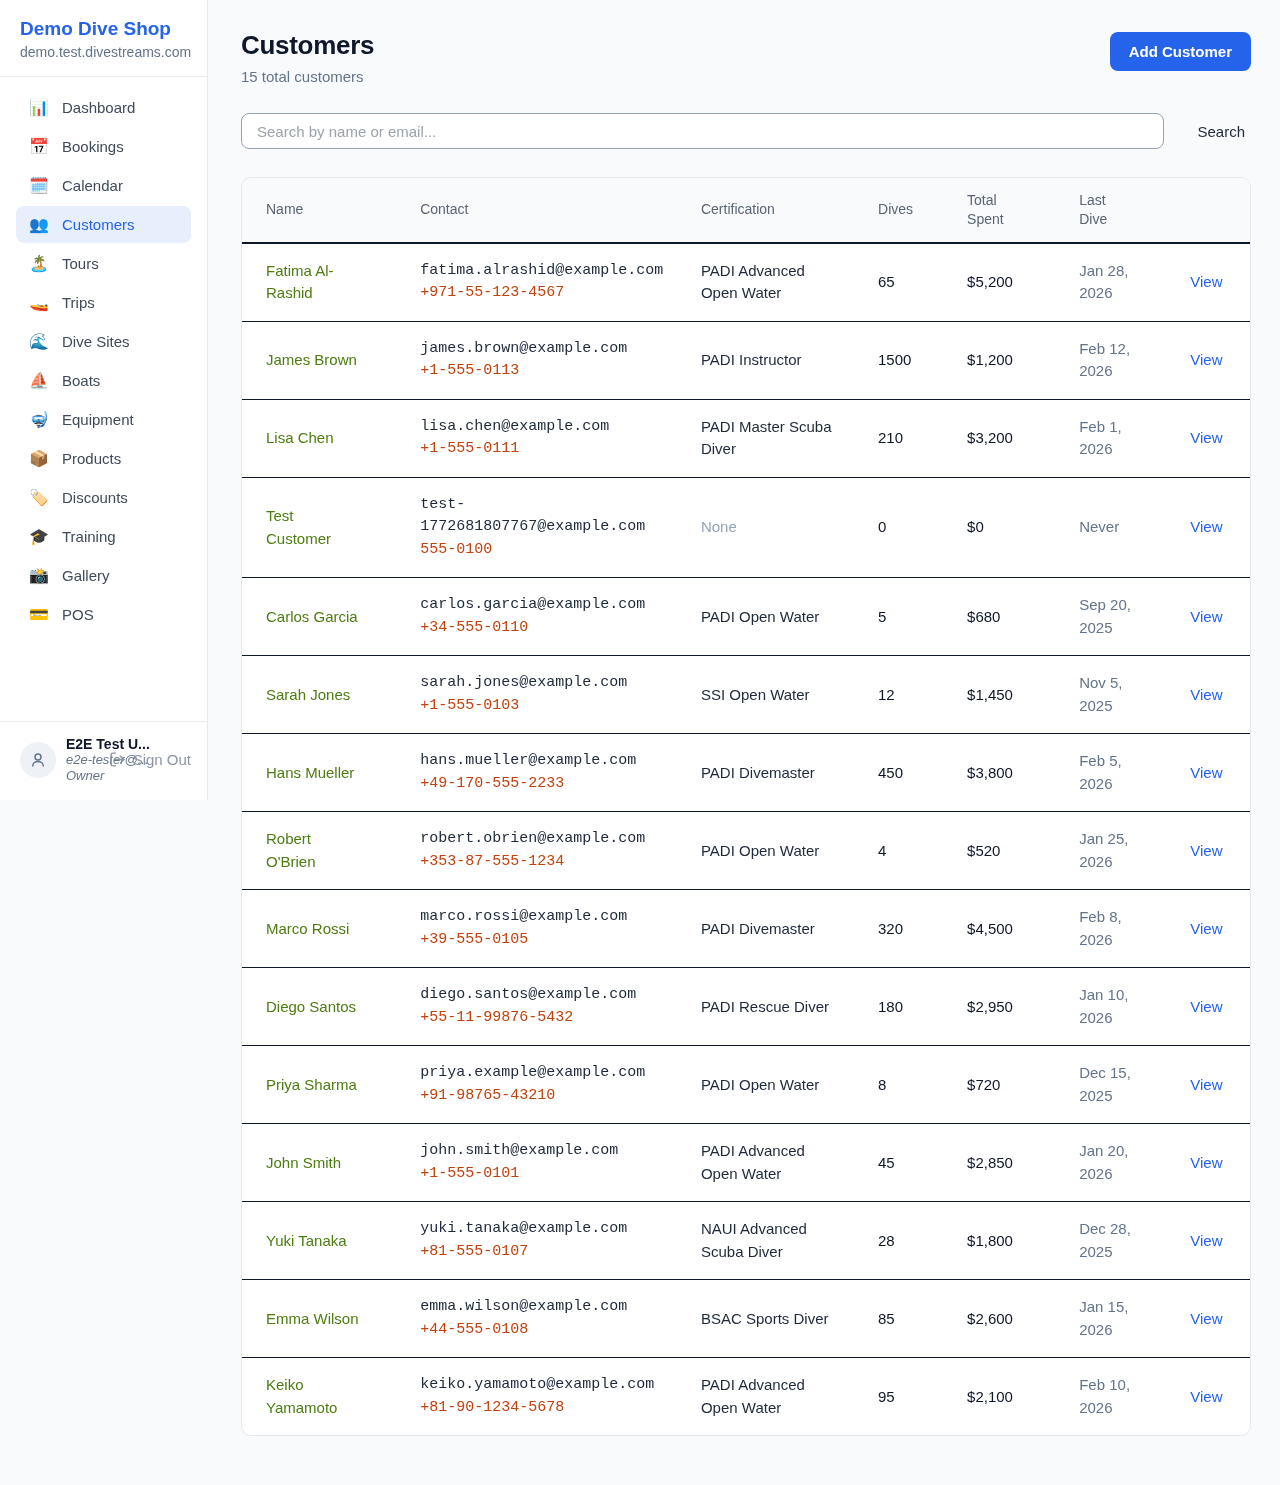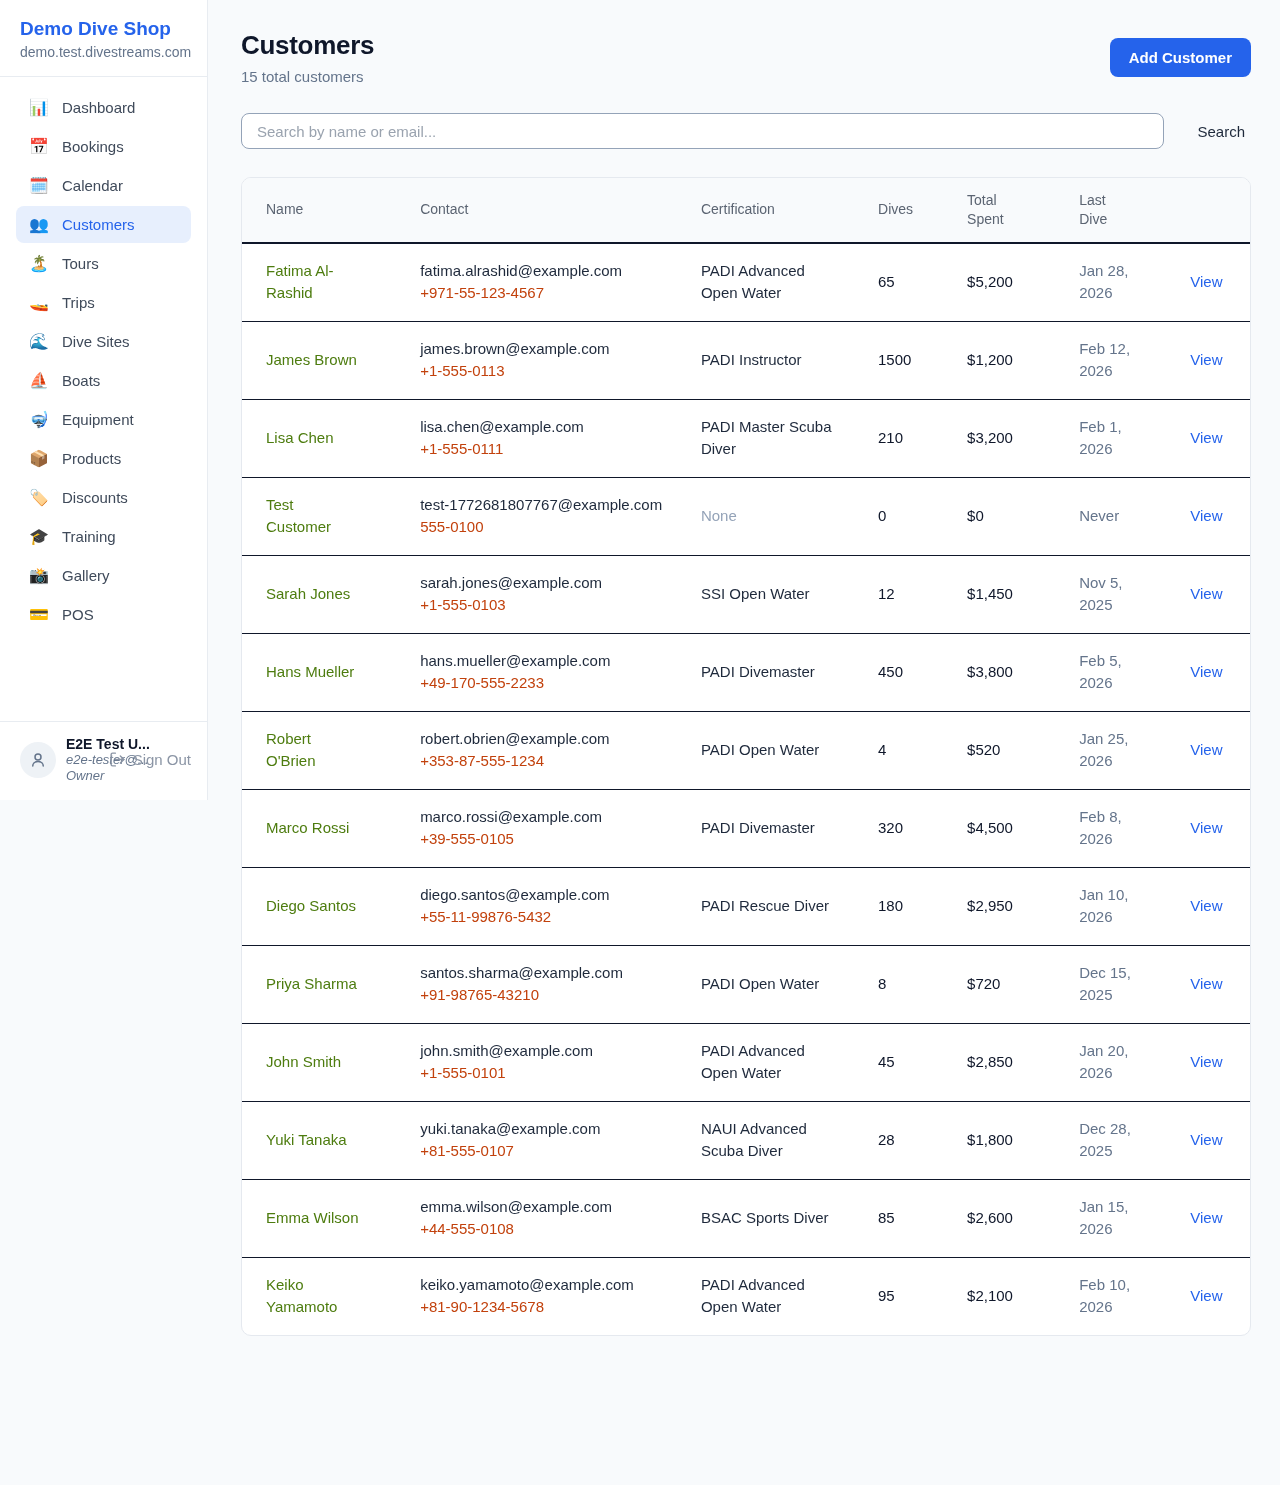--- a/index.html
+++ b/index.html
@@ -45,21 +45,21 @@
   }
 
   
   main { flex:1; padding:30px 29px 40px 33px; }
   .page-header { display:flex; justify-content:space-between; align-items:flex-start; }
   .page-title { font-size:26px; font-weight:700; color:#0f172a; letter-spacing:-0.3px; }
   .page-subtitle { font-size:15px; color:#64748b; margin-top:7px; }
   .btn-primary {
     background:#2563eb; color:#ffffff; border:none; border-radius:8px;
     font-family:inherit; font-size:15px; font-weight:600;
-    padding:11px 19px; margin-top:8px; cursor:pointer;
+    padding:11px 19px; margin-top:2px; cursor:pointer;
   }
   .search-row { display:flex; align-items:center; margin-top:28px; }
   .search-input {
     flex:1; height:36px; background:#ffffff;
     border:1px solid #94a3b8; border-radius:8px;
     padding:0 15px; font-family:inherit; font-size:15px; color:#0f172a;
   }
   .search-input::placeholder { color:#9aa3af; }
   .search-btn {
     background:none; border:none; font-family:inherit;
@@ -81,21 +81,21 @@
     text-align:left; font-weight:400; font-size:14px; color:#5b6472;
     padding:13px 12px 13px 0; line-height:1.35; vertical-align:middle;
   }
   th:first-child, td:first-child { padding-left:24px; }
   th .narrow { display:inline-block; max-width:44px; }
   tbody tr { border-top:1px solid #0f172a; }
   tbody tr:first-child { border-top:none; }
   td { padding:16px 16px 16px 0; vertical-align:middle; font-size:15px; line-height:1.5; }
   td.c-name { padding-right:60px; }
   .name-link { color:#4d7c0f; font-weight:500; text-decoration:none; cursor:pointer; }
-  td.c-contact { padding-right:28px; overflow-wrap:break-word; }
+  td.c-contact { padding-right:28px; overflow-wrap:break-word;font-family:Liberation Mono, monospace; }
   .email { color:#1e293b; }
   .phone { color:#c2410c; }
   td.c-cert { color:#1e293b; padding-right:45px; }
   td.c-cert.muted { color:#94a3b8; }
   td.c-dives { color:#0f172a; }
   td.c-spent { color:#0f172a; }
   td.c-last  { color:#64748b; padding-right:40px; }
   td.c-view  { padding-right:24px; }
   .view-link { color:#2563eb; text-decoration:none; cursor:pointer; }
 </style>
@@ -271,20 +271,32 @@
                 <div class="email">test-1772681807767@example.com</div>
                 <div class="phone">555-0100</div>
               </td>
             <td class="c-cert muted">None</td>
             <td class="c-dives">0</td>
             <td class="c-spent">$0</td>
             <td class="c-last">Never</td>
             <td class="c-view"><a class="view-link">View</a></td>
           </tr>
           <tr>
+            <td class="c-name"><a class="name-link">Carlos Garcia</a></td>
+            <td class="c-contact">
+                <div class="email">carlos.garcia@example.com</div>
+                <div class="phone">+34-555-0110</div>
+              </td>
+            <td class="c-cert">PADI Open Water</td>
+            <td class="c-dives">5</td>
+            <td class="c-spent">$680</td>
+            <td class="c-last">Sep 20, 2025</td>
+            <td class="c-view"><a class="view-link">View</a></td>
+          </tr>
+          <tr>
             <td class="c-name"><a class="name-link">Sarah Jones</a></td>
             <td class="c-contact">
                 <div class="email">sarah.jones@example.com</div>
                 <div class="phone">+1-555-0103</div>
               </td>
             <td class="c-cert">SSI Open Water</td>
             <td class="c-dives">12</td>
             <td class="c-spent">$1,450</td>
             <td class="c-last">Nov 5, 2025</td>
             <td class="c-view"><a class="view-link">View</a></td>
@@ -333,21 +345,21 @@
               </td>
             <td class="c-cert">PADI Rescue Diver</td>
             <td class="c-dives">180</td>
             <td class="c-spent">$2,950</td>
             <td class="c-last">Jan 10, 2026</td>
             <td class="c-view"><a class="view-link">View</a></td>
           </tr>
           <tr>
             <td class="c-name"><a class="name-link">Priya Sharma</a></td>
             <td class="c-contact">
-                <div class="email">santos.sharma@example.com</div>
+                <div class="email">priya.example@example.com</div>
                 <div class="phone">+91-98765-43210</div>
               </td>
             <td class="c-cert">PADI Open Water</td>
             <td class="c-dives">8</td>
             <td class="c-spent">$720</td>
             <td class="c-last">Dec 15, 2025</td>
             <td class="c-view"><a class="view-link">View</a></td>
           </tr>
           <tr>
             <td class="c-name"><a class="name-link">John Smith</a></td>

